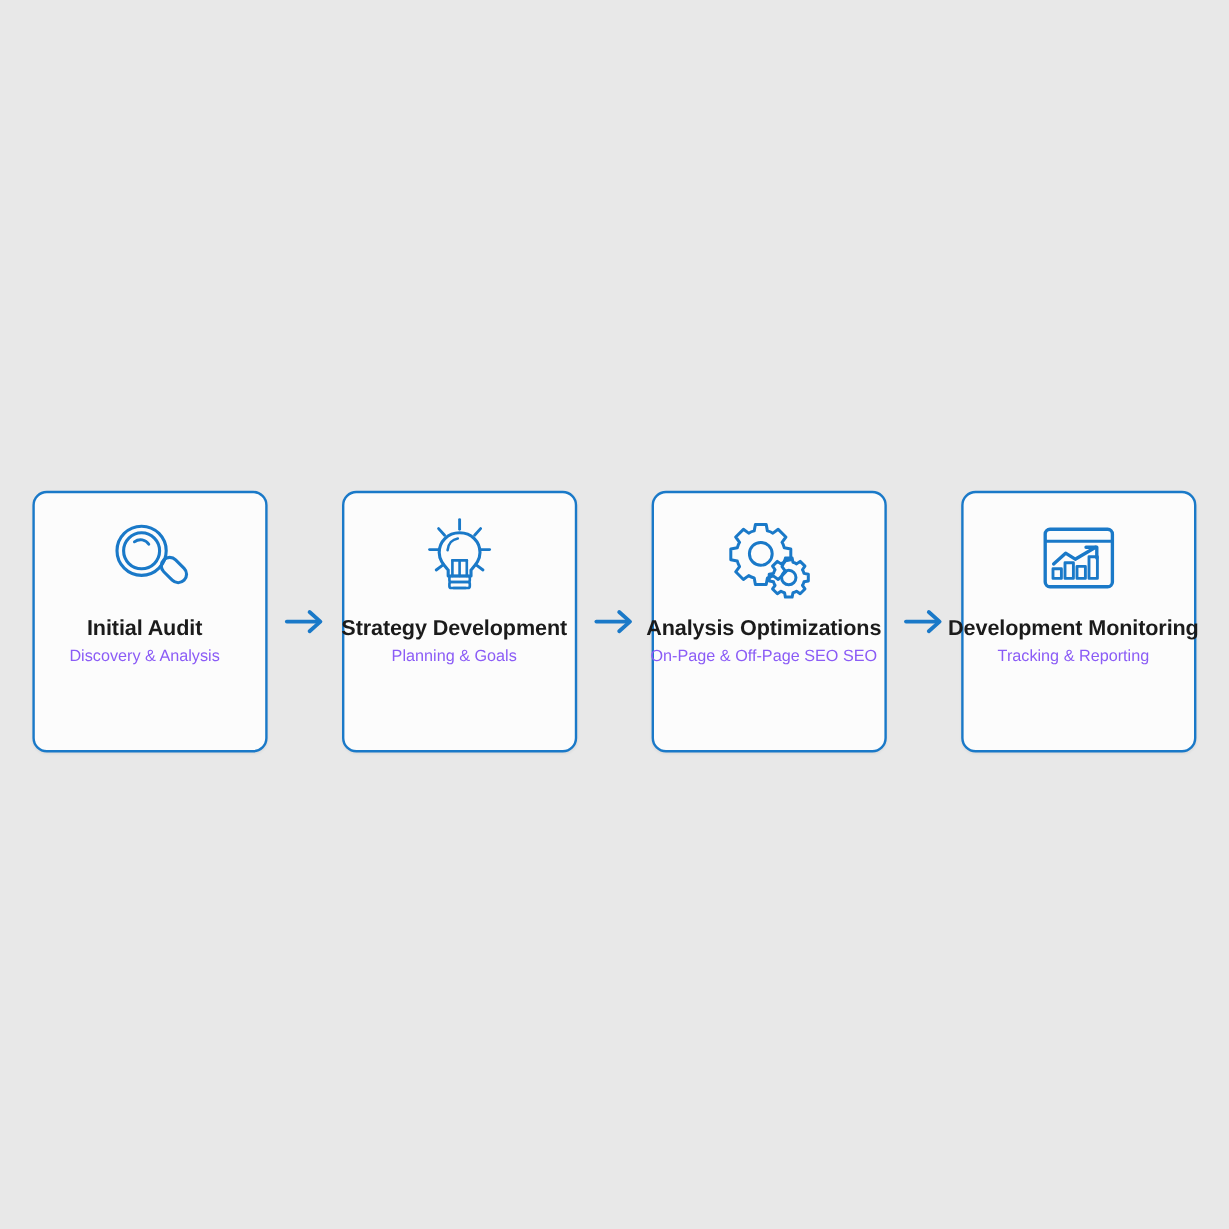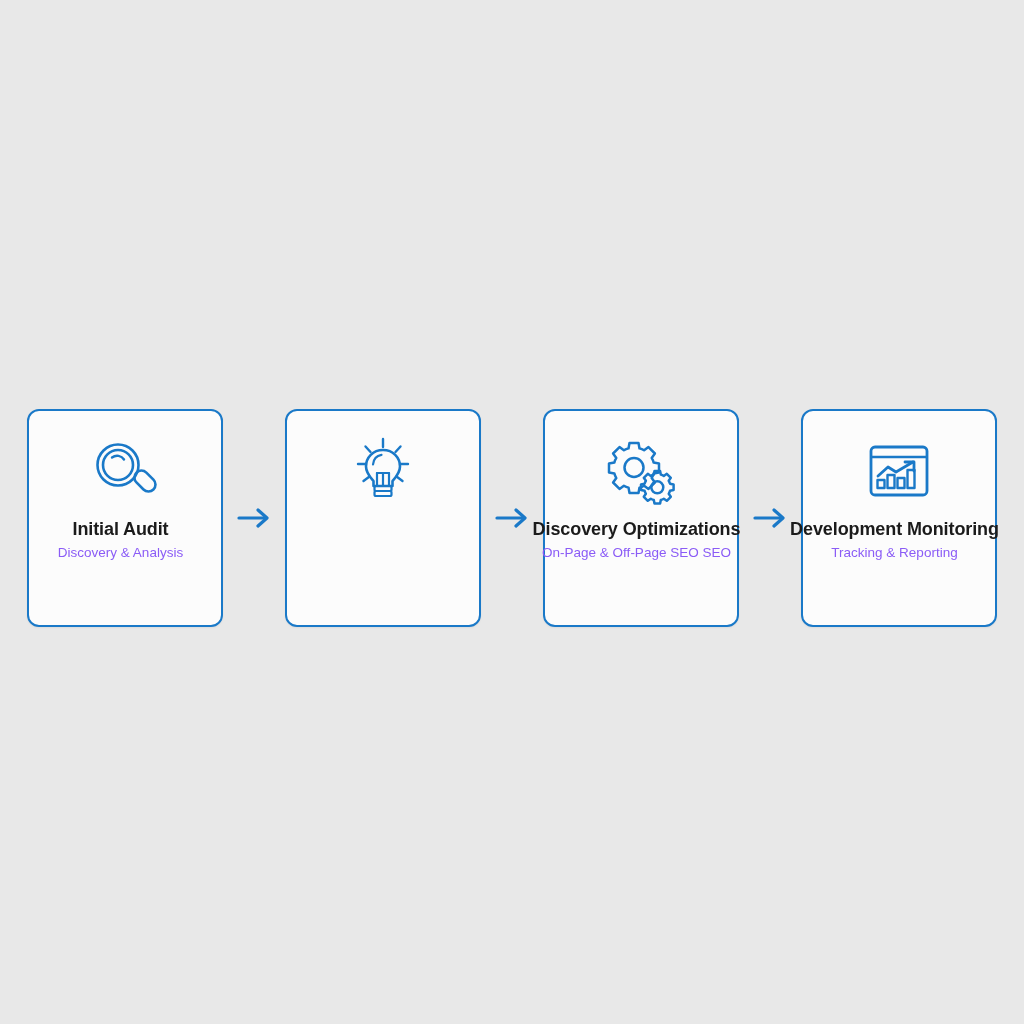--- a/index.html
+++ b/index.html
@@ -40,21 +40,21 @@
     width: 196px;
     height: 218px;
     flex: 0 0 196px;
     box-sizing: border-box;
     background: #fcfcfc;
     border: 2px solid #1a79c8;
     border-radius: 12px;
     display: flex;
     flex-direction: column;
     align-items: center;
-    padding-top: 24px;
+    padding-top: 18px;
     box-shadow: 0 1px 2px rgba(0,0,0,0.05);
   }
 
   .card-icon {
     width: 74px;
     height: 74px;
     display: block;
     flex: 0 0 auto;
   }
   .card-icon svg {
@@ -145,20 +145,24 @@
           </g>
           <path d="M37 15 C27 15 20 22.5 20 31.5 C20 38 24 42 27.5 46 L27.5 51 L46.5 51 L46.5 46 C50 42 54 38 54 31.5 C54 22.5 47 15 37 15 Z" stroke="#1a79c8" stroke-width="2.6" stroke-linejoin="round"></path>
           <path d="M27 29.5 C27.5 24 31 20.5 35.5 19.8" stroke="#1a79c8" stroke-width="2.2" stroke-linecap="round"></path>
           <path d="M31 38 L31 51 M37 38 L37 51 M43 38 L43 51" stroke="#1a79c8" stroke-width="2.2" stroke-linecap="round"></path>
           <path d="M31 38 H43" stroke="#1a79c8" stroke-width="2.2" stroke-linecap="round"></path>
           <rect x="28.5" y="51" width="17" height="5" rx="1.5" stroke="#1a79c8" stroke-width="2.2"></rect>
           <rect x="28.5" y="56" width="17" height="5" rx="1.5" stroke="#1a79c8" stroke-width="2.2"></rect>
           <path d="M32 61 H42" stroke="#1a79c8" stroke-width="2.2" stroke-linecap="round"></path>
         </svg>
       </span>
+      <div class="card-text">
+        <div class="card-title">Strategy Development</div>
+        <div class="card-subtitle">Planning &amp; Goals</div>
+      </div>
     </div>
 
     <div class="flow-arrow">
       <span>
         <svg viewBox="0 0 34 26" fill="none" xmlns="http://www.w3.org/2000/svg">
           <path d="M2 13 H29" stroke="#1a79c8" stroke-width="3.2" stroke-linecap="round"></path>
           <path d="M21 5 L30 13 L21 21" stroke="#1a79c8" stroke-width="3.2" stroke-linecap="round" stroke-linejoin="round"></path>
         </svg>
       </span>
     </div>
@@ -166,21 +170,21 @@
     <div class="step-card">
       <span class="card-icon">
         <svg viewBox="0 0 74 74" fill="none" xmlns="http://www.w3.org/2000/svg">
           <path d="M25.5 8 h9 l1 5.4 a16 16 0 0 1 4.6 1.9 l4.4-3.2 6.4 6.4 -3.2 4.4 a16 16 0 0 1 1.9 4.6 l5.4 1 v9 l-5.4 1 a16 16 0 0 1 -1.9 4.6 l3.2 4.4 -6.4 6.4 -4.4-3.2 a16 16 0 0 1 -4.6 1.9 l-1 5.4 h-9 l-1-5.4 a16 16 0 0 1 -4.6-1.9 l-4.4 3.2 -6.4-6.4 3.2-4.4 a16 16 0 0 1 -1.9-4.6 l-5.4-1 v-9 l5.4-1 a16 16 0 0 1 1.9-4.6 l-3.2-4.4 6.4-6.4 4.4 3.2 a16 16 0 0 1 4.6-1.9 z" stroke="#1a79c8" stroke-width="2.5" stroke-linejoin="round"></path>
           <circle cx="30" cy="32.5" r="9.5" stroke="#1a79c8" stroke-width="2.5"></circle>
           <path d="M50.5 36 h5.6 l0.7 3.6 a10.5 10.5 0 0 1 3 1.3 l3-2.1 4 4 -2.1 3 a10.5 10.5 0 0 1 1.3 3 l3.6 0.7 v5.6 l-3.6 0.7 a10.5 10.5 0 0 1 -1.3 3 l2.1 3 -4 4 -3-2.1 a10.5 10.5 0 0 1 -3 1.3 l-0.7 3.6 h-5.6 l-0.7-3.6 a10.5 10.5 0 0 1 -3-1.3 l-3 2.1 -4-4 2.1-3 a10.5 10.5 0 0 1 -1.3-3 l-3.6-0.7 v-5.6 l3.6-0.7 a10.5 10.5 0 0 1 1.3-3 l-2.1-3 4-4 3 2.1 a10.5 10.5 0 0 1 3-1.3 z" stroke="#1a79c8" stroke-width="2.5" stroke-linejoin="round"></path>
           <circle cx="53.3" cy="52.3" r="6" stroke="#1a79c8" stroke-width="2.5"></circle>
         </svg>
       </span>
       <div class="card-text">
-        <div class="card-title">Discovery Optimizations</div>
+        <div class="card-title">Analysis Optimizations</div>
         <div class="card-subtitle">On-Page &amp; Off-Page SEO SEO</div>
       </div>
     </div>
 
     <div class="flow-arrow">
       <span>
         <svg viewBox="0 0 34 26" fill="none" xmlns="http://www.w3.org/2000/svg">
           <path d="M2 13 H29" stroke="#1a79c8" stroke-width="3.2" stroke-linecap="round"></path>
           <path d="M21 5 L30 13 L21 21" stroke="#1a79c8" stroke-width="3.2" stroke-linecap="round" stroke-linejoin="round"></path>
         </svg>

